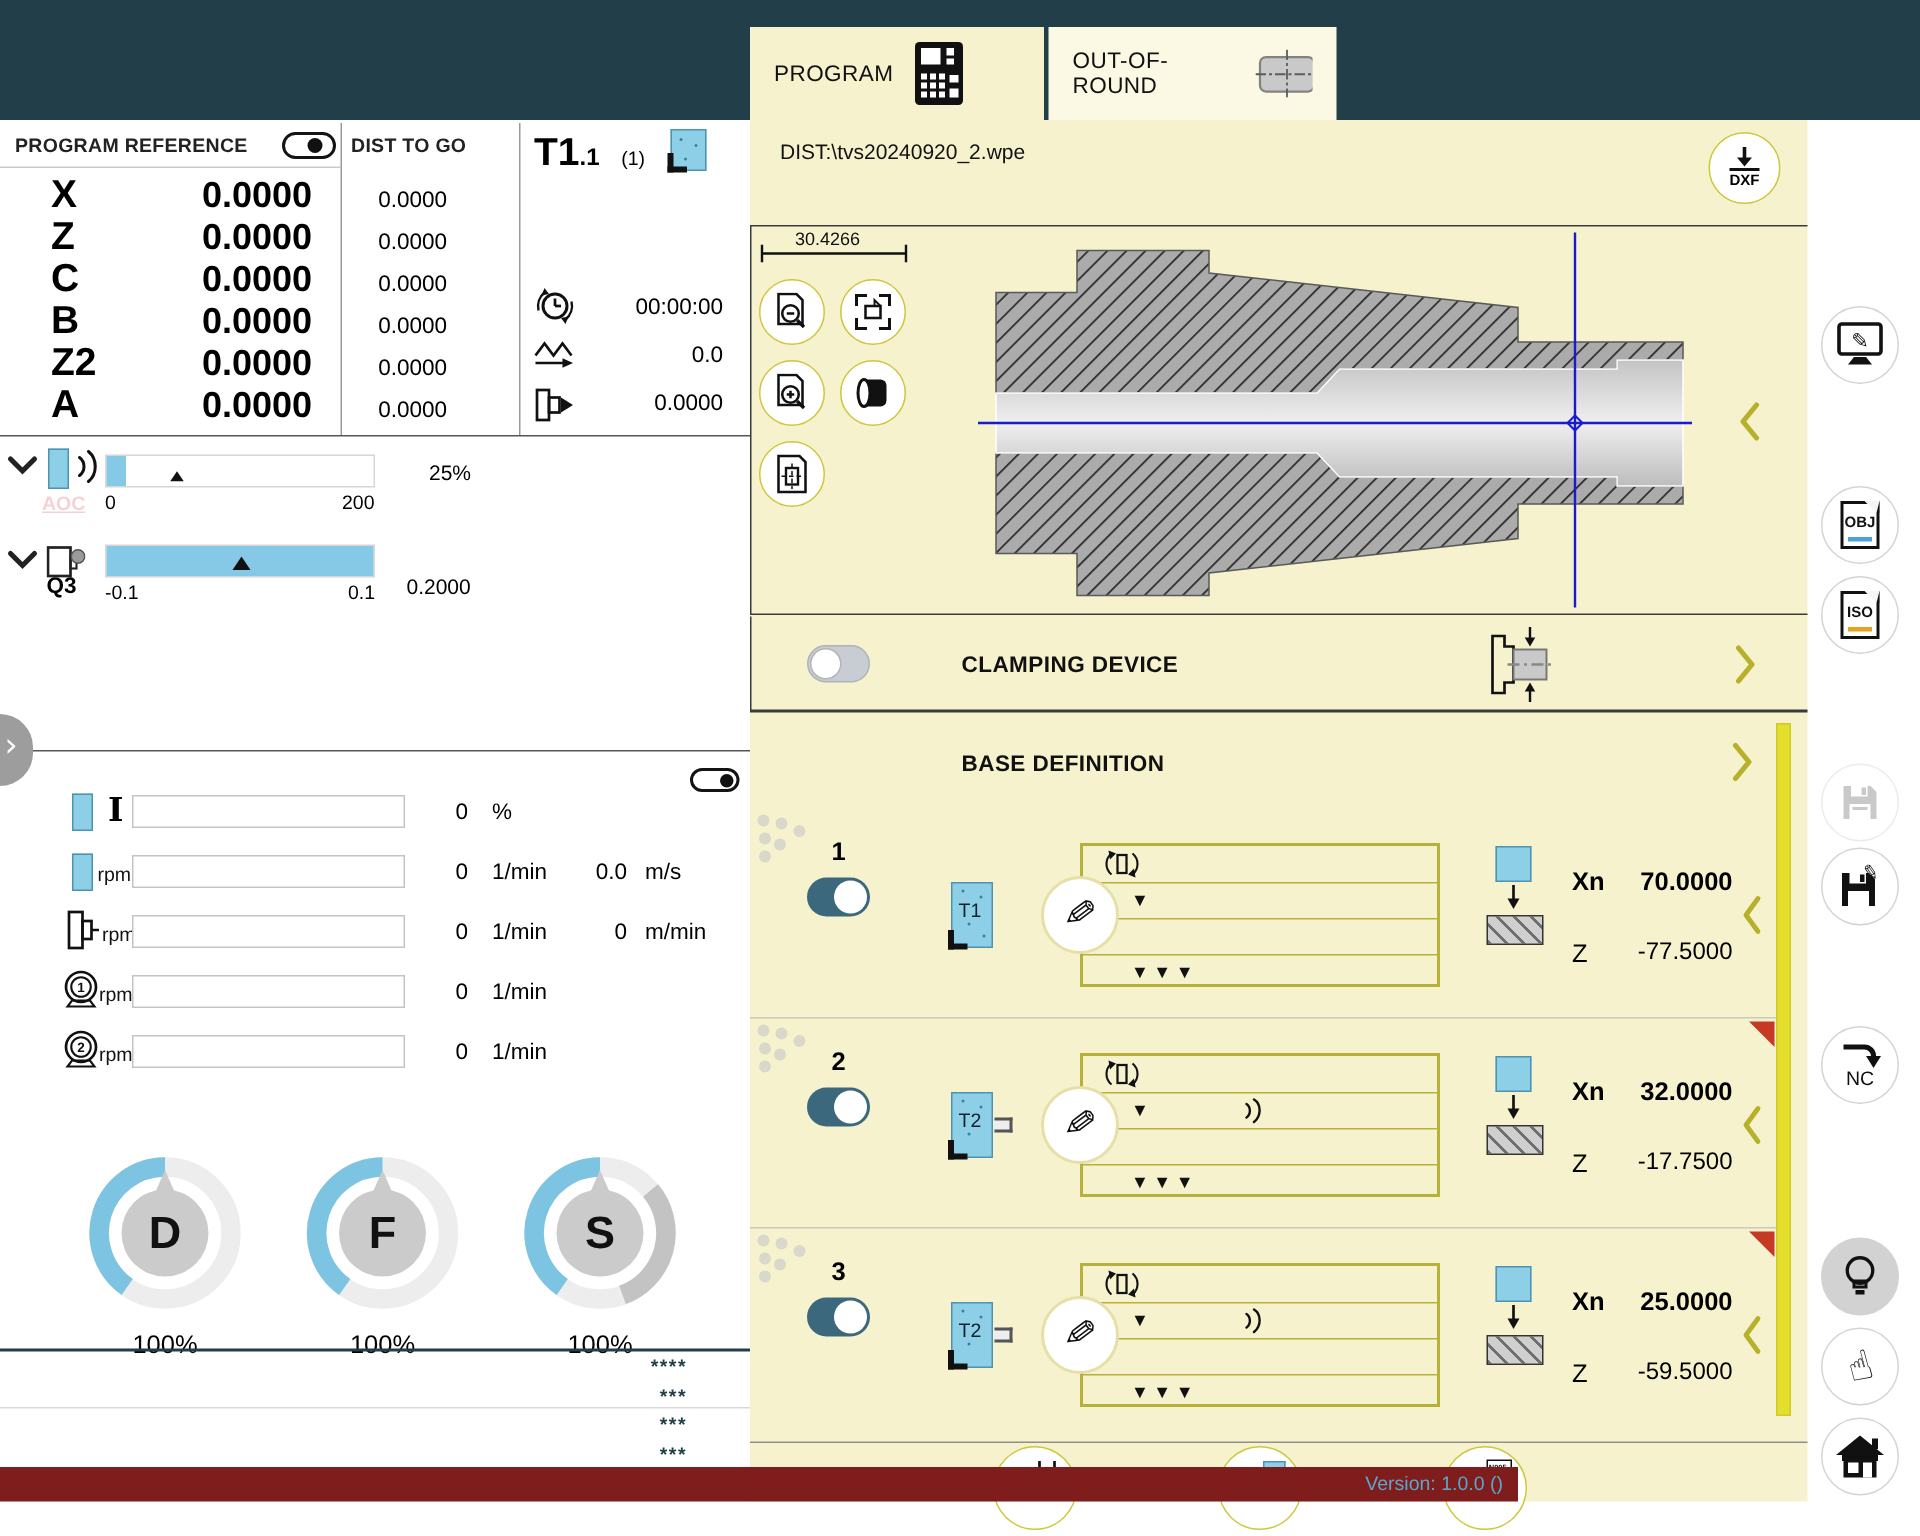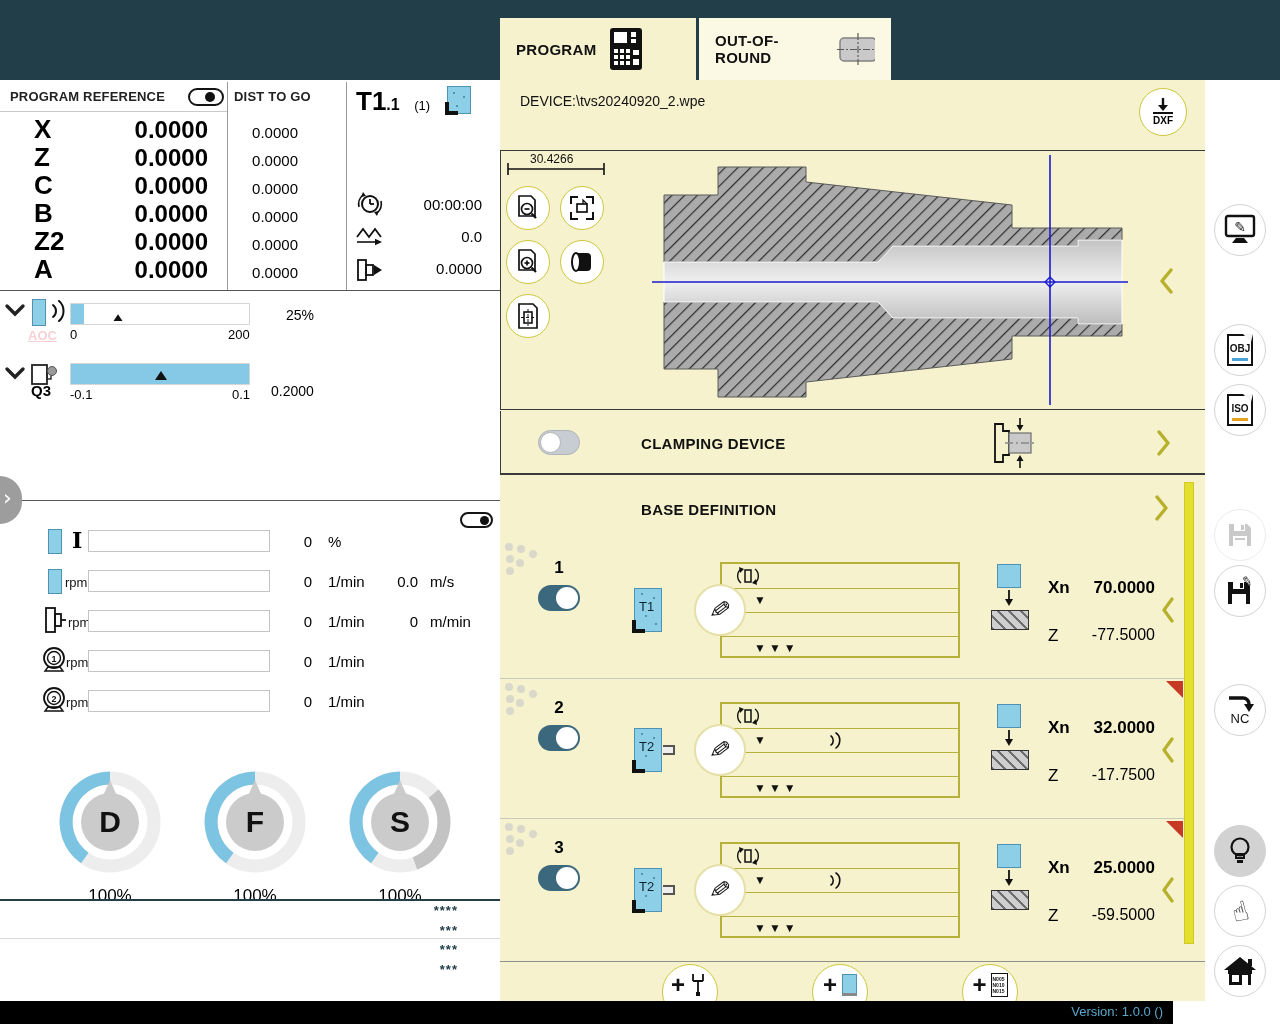--- a/index.html
+++ b/index.html
@@ -3,31 +3,31 @@
 <meta charset="utf-8">
 <style>
   * { margin:0; padding:0; box-sizing:border-box; }
   html,body { width:1280px; height:1024px; }
   body { font-family:"Liberation Sans", sans-serif; }
   .screen { position:relative; width:1280px; height:1024px; background:#ffffff; overflow:hidden; }
   .abs { position:absolute; }
 
   
   .header { left:0; top:0; width:1280px; height:80px; background:#223e49; }
-  .footer { left:0; top:1001px; width:1173px; height:23px; background:#000000; }
+  .footer { left:0; top:978px; width:1012px; height:23px; background:#7f1d1d; }
   .version { position:absolute; right:10px; top:3px; color:#5ba7cb; font-size:13px; }
   .brand { left:100px; top:17px; height:46px; display:flex; align-items:center; gap:10px; }
   .brand-bold { color:#3f9ed6; font-size:31px; font-weight:bold; letter-spacing:1px; }
   .brand-light { color:#6d94a6; font-size:31px; font-weight:normal; letter-spacing:1px; margin-left:4px; }
   .clock { right:14px; top:6px; text-align:right; }
   .clock-time { color:#5ba7cb; font-size:33px; }
   .clock-date { color:#e8eef1; font-size:15px; margin-top:2px; }
 
   .tab { top:18px; height:62px; display:flex; align-items:center; gap:14px; padding:0 16px; }
-  .tab-label { font-size:15px; font-weight:bold; color:#111; letter-spacing:.3px; }
+  .tab-label { font-size:15px; font-weight:normal; color:#111; letter-spacing:.3px; }
   .tab-active { left:500px; width:196px; background:#f5f2cd; }
   .tab-inactive { left:699px; width:192px; background:#fbf8e4; }
 
   
   .small-lbl { font-size:13px; font-weight:bold; color:#222; letter-spacing:.2px; }
   .vline { width:1px; background:#9a9a9a; }
   .hline { height:1px; background:#c9c9c9; }
   .axis-name { font-size:26px; font-weight:bold; color:#000; }
   .axis-val  { font-size:24px; font-weight:bold; color:#000; text-align:right; width:120px; }
   .axis-dist { font-size:15px; color:#000; text-align:right; width:90px; }
@@ -365,21 +365,21 @@
 
   <div class="abs" style="left:0;top:899px;width:500px;height:2px;background:#223e49;"></div>
   <div class="abs stars" style="left:398px;top:903px;">****</div>
   <div class="abs stars" style="left:398px;top:923px;">***</div>
   <div class="abs hline" style="left:0;top:938px;width:500px;background:#d9d9d9;"></div>
   <div class="abs stars" style="left:398px;top:942px;">***</div>
   <div class="abs stars" style="left:398px;top:962px;">***</div>
 
   <div class="abs rpanel"></div>
 
-  <div class="abs path-lbl" style="left:520px;top:93px;">DEVICE:\tvs20240920_2.wpe</div>
+  <div class="abs path-lbl" style="left:520px;top:93px;">DIST:\tvs20240920_2.wpe</div>
   <div class="abs circle-btn" style="left:1139px;top:88px;width:48px;height:48px;flex-direction:column;">
     <svg width="18" height="14">
         <line x1="9" y1="0" x2="9" y2="8" stroke="#111" stroke-width="2.4"></line>
         <polygon points="9,13 4,7 14,7" fill="#111"></polygon>
       </svg>
     <span style="font-size:10px;font-weight:bold;border-top:2px solid #111;padding-top:1px;">DXF</span>
   </div>
 
   <div class="abs" style="left:500px;top:150px;width:705px;height:260px;border-top:1px solid #3a3a3a;border-bottom:1px solid #3a3a3a;border-left:1px solid #3a3a3a;"></div>
 

